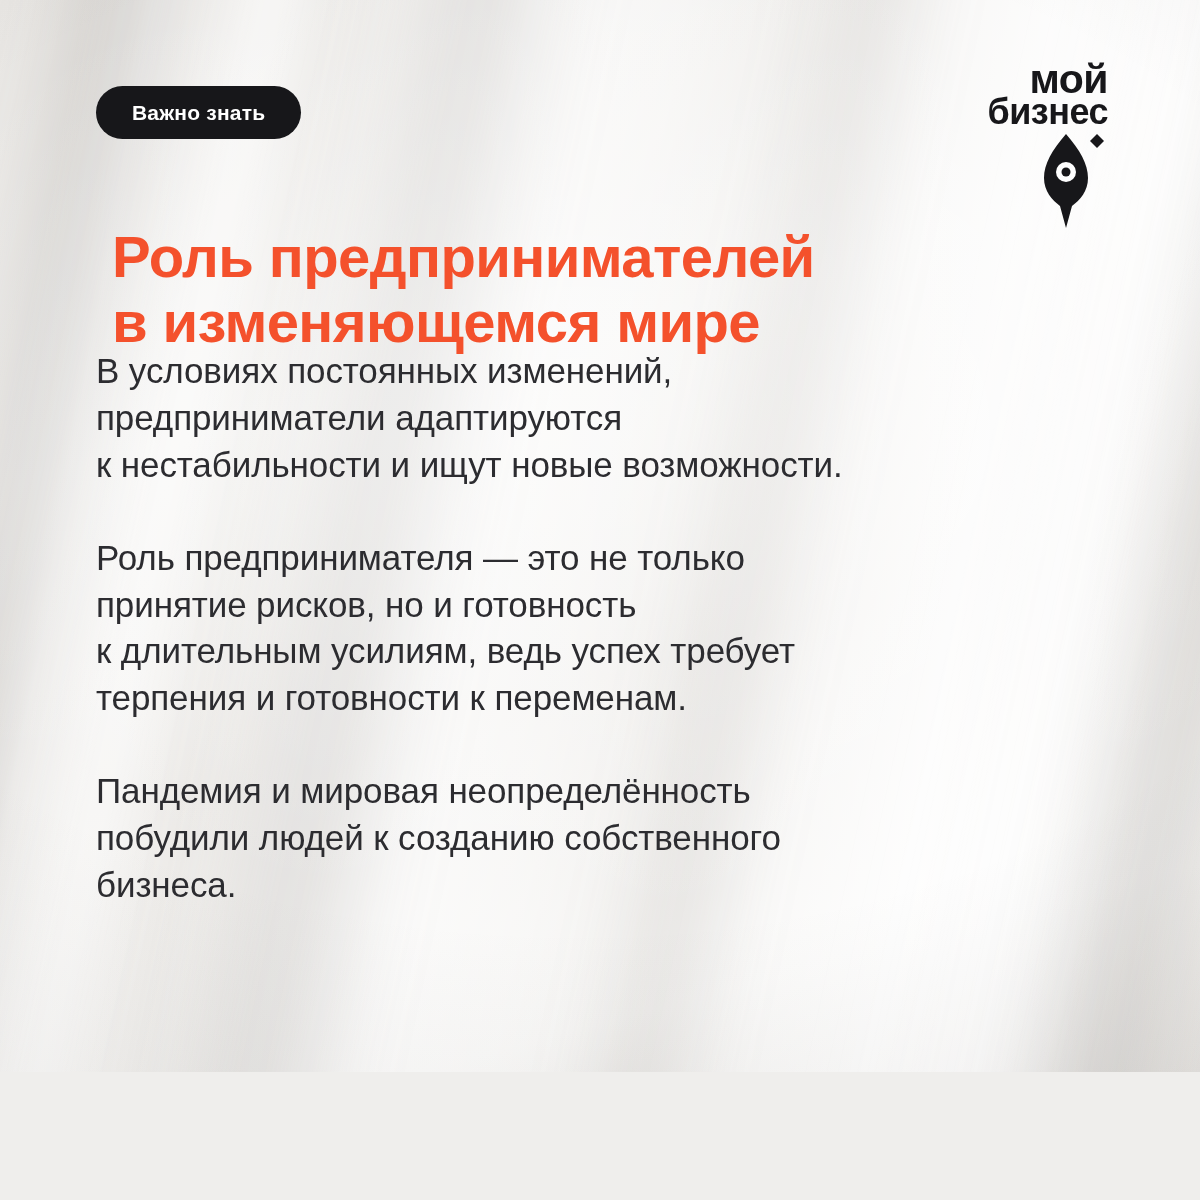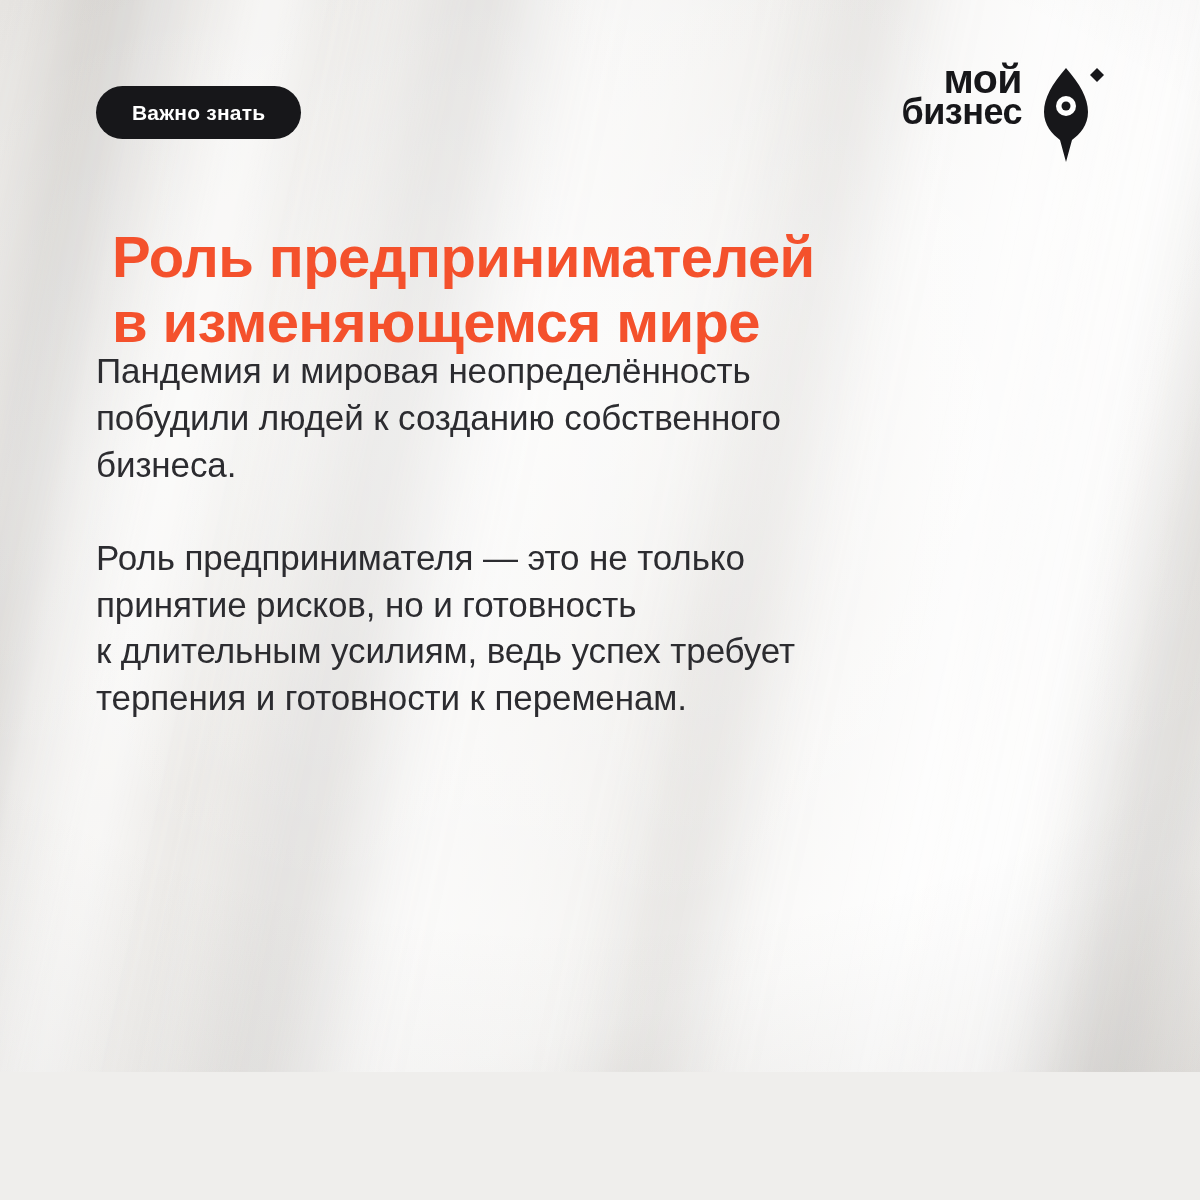--- a/index.html
+++ b/index.html
@@ -75,22 +75,23 @@
     font-weight: bold;
     letter-spacing: 0.2px;
     line-height: 1;
   }
 
   .logo {
     position: absolute;
     right: 92px;
     top: 62px;
     display: flex;
-    align-items: flex-start;
+    align-items: flex-end;
     gap: 0;
+    flex-direction: column;
   }
   .logo-words {
     display: flex;
     flex-direction: column;
     align-items: flex-end;
     line-height: 0.86;
     color: #17171a;
     font-weight: bold;
     letter-spacing: -0.5px;
   }
@@ -154,23 +155,26 @@
           <circle cx="44" cy="44" r="4.5" fill="#17171a"></circle>
           <path d="M75 6 L82 13 L75 20 L68 13 Z" fill="#17171a"></path>
         </svg>
       </span>
     </div>
 
     <h1 class="title" style="white-space: pre-line;">Роль предпринимателей
 в изменяющемся мире</h1>
 
     <div class="body">
-      <p class="para" style="white-space: pre-line;">Пандемия и мировая неопределённость
-побудили людей к созданию собственного
-бизнеса.</p>
+      <p class="para" style="white-space: pre-line;">В условиях постоянных изменений,
+предприниматели адаптируются
+к нестабильности и ищут новые возможности.</p>
       <p class="para" style="white-space: pre-line;">Роль предпринимателя — это не только
 принятие рисков, но и готовность
 к длительным усилиям, ведь успех требует
 терпения и готовности к переменам.</p>
+      <p class="para" style="white-space: pre-line;">Пандемия и мировая неопределённость
+побудили людей к созданию собственного
+бизнеса.</p>
     </div>
 
   </div>
 </div>
 
 </body></html>

